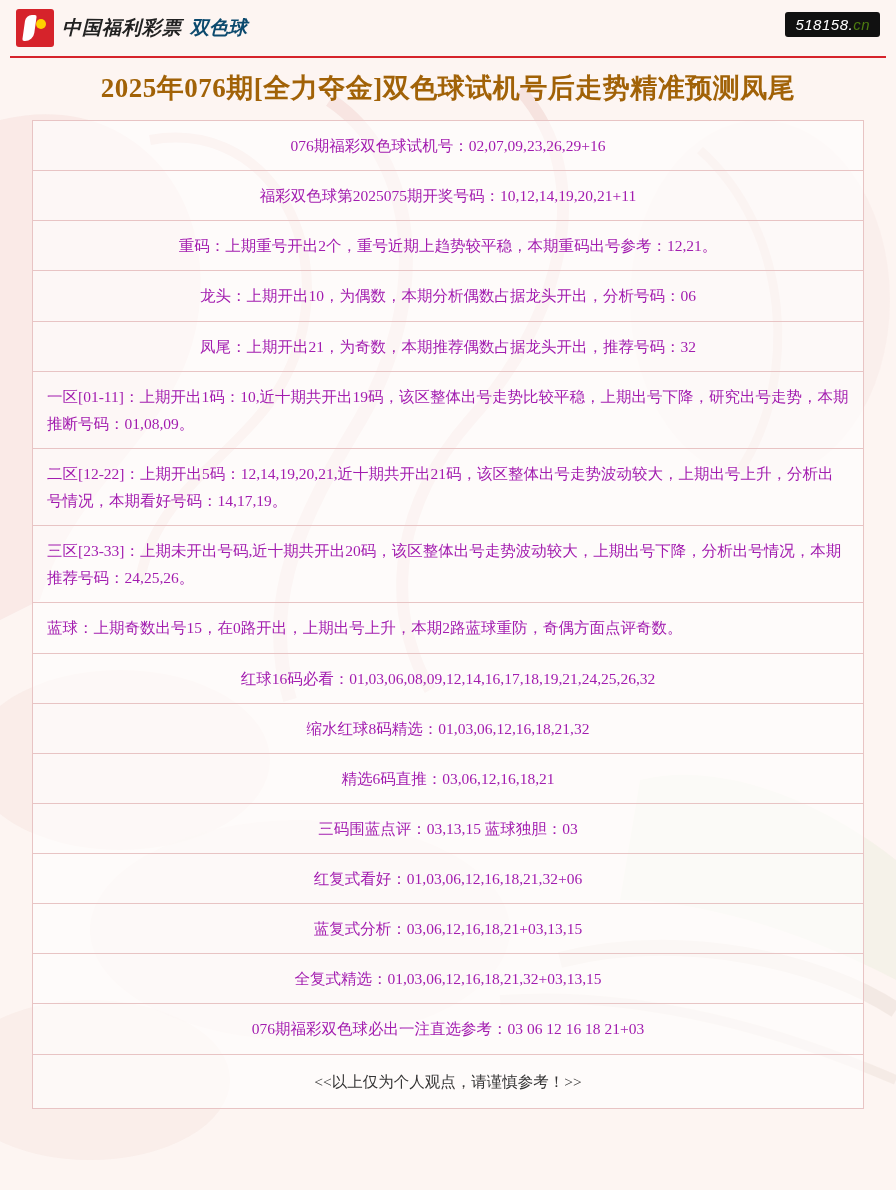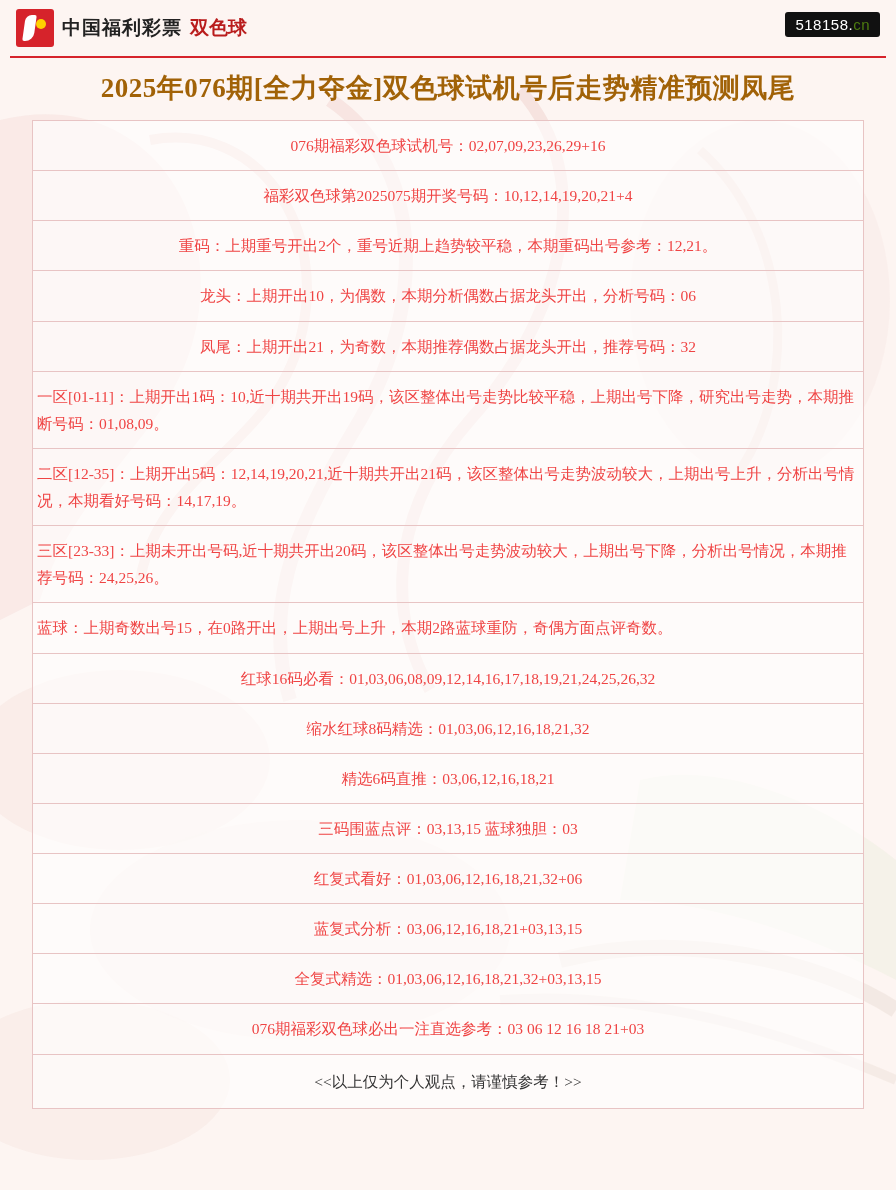--- a/index.html
+++ b/index.html
@@ -28,20 +28,21 @@
     height: 1190px;
     box-sizing: border-box;
   }
   
   .header {
     height: 56px;
     position: relative;
     padding: 16px 16px;
     box-sizing: border-box;
     display: flex;
+    font-style: italic;
   }
   .logo-wrap {
     display: flex;
     align-items: center;
     gap: 8px;
   }
   .logo-mark {
     width: 38px;
     height: 38px;
     background: #d6232b;
@@ -67,21 +68,21 @@
     border-radius: 50%;
   }
   .brand-text {
     font-size: 19px;
     color: #222;
     letter-spacing: 1px;
     font-family: "Liberation Sans", sans-serif;
     font-weight: bold;
   }
   .brand-accent {
-    color: #b91c1c;
+    color: #0c4a6e;
     font-size: 19px;
     font-family: "Liberation Sans", sans-serif;
     font-weight: bold;
   }
   .site-badge {
     position: absolute;
     right: 16px;
     top: 12px;
     background: #111;
     color: #fff;
@@ -112,23 +113,23 @@
   
   .data-table {
     width: 832px;
     margin: 0 auto;
     border-collapse: collapse;
     background: rgba(255,255,255,0.62);
     border: 1px solid #e3b7b7;
   }
   .data-table td {
     border: 1px solid #e8c4c4;
-    padding: 11px 4px;
+    padding: 11px 14px;
     font-size: 15.5px;
-    color: #ef4444;
+    color: #a21caf;
     line-height: 1.75;
     font-family: "Liberation Serif", serif;
   }
   td.center {
     text-align: center;
   }
   td.just {
     text-align: left;
     margin-left: 32px;
   }
@@ -175,36 +176,36 @@
   <div class="header-rule"></div>
 
   <h1 class="page-title">2025年076期[全力夺金]双色球试机号后走势精准预测凤尾</h1>
 
   <table class="data-table">
     <tbody>
       <tr>
           <td class="center">076期福彩双色球试机号：02,07,09,23,26,29+16</td>
         </tr>
       <tr>
-          <td class="center">福彩双色球第2025075期开奖号码：10,12,14,19,20,21+4</td>
+          <td class="center">福彩双色球第2025075期开奖号码：10,12,14,19,20,21+11</td>
         </tr>
       <tr>
           <td class="center">重码：上期重号开出2个，重号近期上趋势较平稳，本期重码出号参考：12,21。</td>
         </tr>
       <tr>
           <td class="center">龙头：上期开出10，为偶数，本期分析偶数占据龙头开出，分析号码：06</td>
         </tr>
       <tr>
           <td class="center">凤尾：上期开出21，为奇数，本期推荐偶数占据龙头开出，推荐号码：32</td>
         </tr>
       <tr>
           <td class="just">一区[01-11]：上期开出1码：10,近十期共开出19码，该区整体出号走势比较平稳，上期出号下降，研究出号走势，本期推断号码：01,08,09。</td>
         </tr>
       <tr>
-          <td class="just">二区[12-35]：上期开出5码：12,14,19,20,21,近十期共开出21码，该区整体出号走势波动较大，上期出号上升，分析出号情况，本期看好号码：14,17,19。</td>
+          <td class="just">二区[12-22]：上期开出5码：12,14,19,20,21,近十期共开出21码，该区整体出号走势波动较大，上期出号上升，分析出号情况，本期看好号码：14,17,19。</td>
         </tr>
       <tr>
           <td class="just">三区[23-33]：上期未开出号码,近十期共开出20码，该区整体出号走势波动较大，上期出号下降，分析出号情况，本期推荐号码：24,25,26。</td>
         </tr>
       <tr>
           <td class="just">蓝球：上期奇数出号15，在0路开出，上期出号上升，本期2路蓝球重防，奇偶方面点评奇数。</td>
         </tr>
       <tr>
           <td class="center">红球16码必看：01,03,06,08,09,12,14,16,17,18,19,21,24,25,26,32</td>
         </tr>

